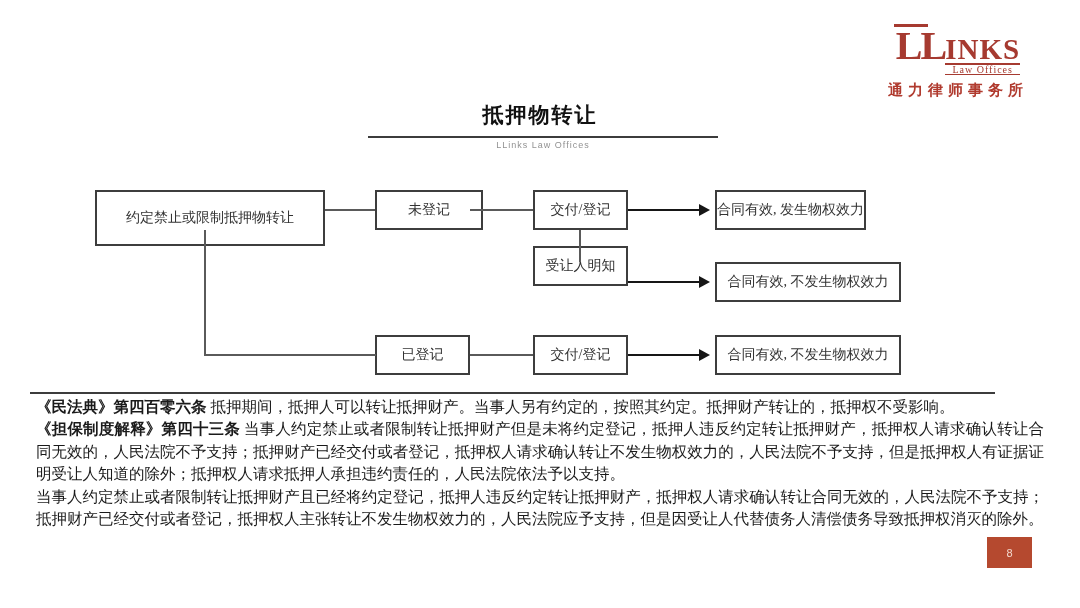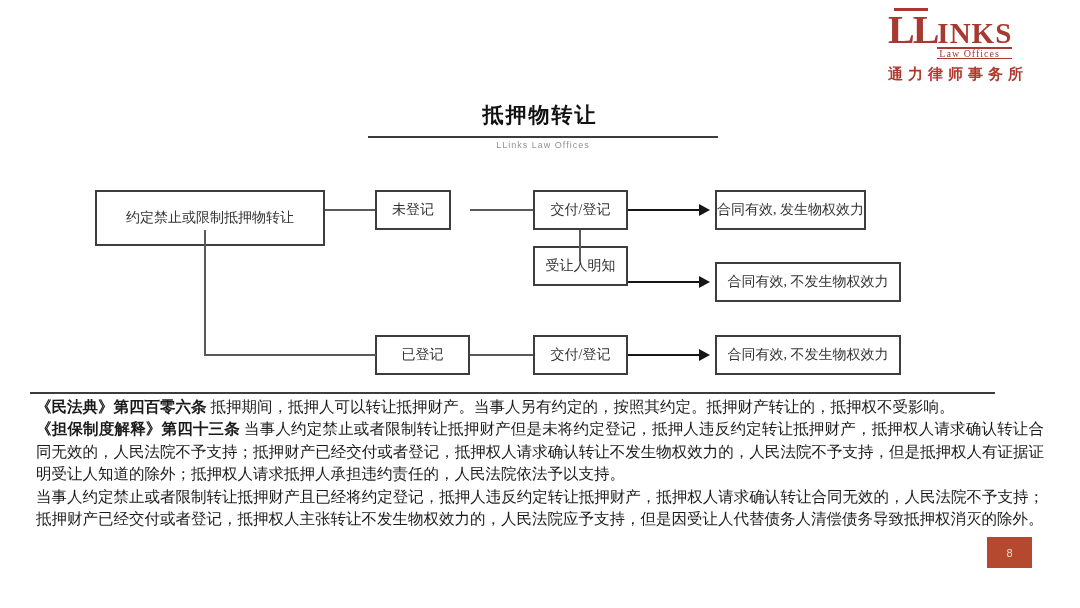--- a/index.html
+++ b/index.html
@@ -3,42 +3,42 @@
 <meta charset="utf-8">
 <style>
   * { margin:0; padding:0; box-sizing:border-box; }
   html,body { background:#e8e8e8; }
   .slide {
     position:relative; width:1080px; height:608px; background:#ffffff;
     font-family:"Liberation Sans", sans-serif; overflow:hidden;
   }
 
   
-  .logo { position:absolute; top:8px; right:52px; color:#a63a30; }
+  .logo { position:absolute; top:24px; right:52px; text-align:center; color:#a63a30; }
   .logo-topbar { width:34px; height:3px; background:#a63a30; margin:0 auto 1px 6px; }
   .logo-main { font-family:"Liberation Serif", serif; line-height:0.9; white-space:nowrap; }
   .logo-ll { font-size:40px; font-weight:bold; letter-spacing:-2px; }
   .inks-wrap { display:inline-flex; flex-direction:column; vertical-align:baseline; }
   .logo-inks { font-size:29px; font-weight:bold; letter-spacing:1px; }
   .logo-law { font-size:10px; letter-spacing:1px; border-top:2px solid #a63a30; border-bottom:1px solid #a63a30; padding:0 2px; margin-top:1px; }
   .logo-cn { font-family:"Liberation Serif", serif; font-size:15px; letter-spacing:5px; margin-top:6px; color:#b03a2e; font-weight:bold; }
 
   
   .title { position:absolute; top:101px; left:0; width:1080px; text-align:center;
            font-size:21px; font-weight:bold; color:#111; letter-spacing:2px; }
   .title-rule { position:absolute; top:136px; left:368px; width:350px; height:2px; background:#3c3c3c; }
   .title-sub { position:absolute; top:140px; left:368px; width:350px; text-align:center;
                font-size:9px; color:#929292; letter-spacing:1px; }
 
   
   .fbox { position:absolute; background:#fff; border:2px solid #3d3d3d; display:flex;
           align-items:center; justify-content:center; font-family:"Liberation Serif", serif;
           font-size:14px; color:#333; white-space:nowrap; }
   .n1 { left:95px;  top:190px; width:230px; height:56px; }
-  .n2 { left:375px; top:190px; width:76px;  height:40px; }
+  .n2 { left:375px; top:190px; width:108px;  height:40px; }
   .n3 { left:533px; top:190px; width:95px;  height:40px; }
   .n4 { left:715px; top:190px; width:151px; height:40px;text-align:center; }
   .n5 { left:533px; top:246px; width:95px;  height:40px; }
   .n6 { left:715px; top:262px; width:186px; height:40px; }
   .n7 { left:375px; top:335px; width:95px;  height:40px; }
   .n8 { left:533px; top:335px; width:95px;  height:40px; }
   .n9 { left:715px; top:335px; width:186px; height:40px; }
 
   .hline { position:absolute; height:2px; background:#5a5a5a; }
   .vline { position:absolute; width:2px;  background:#5a5a5a; }

